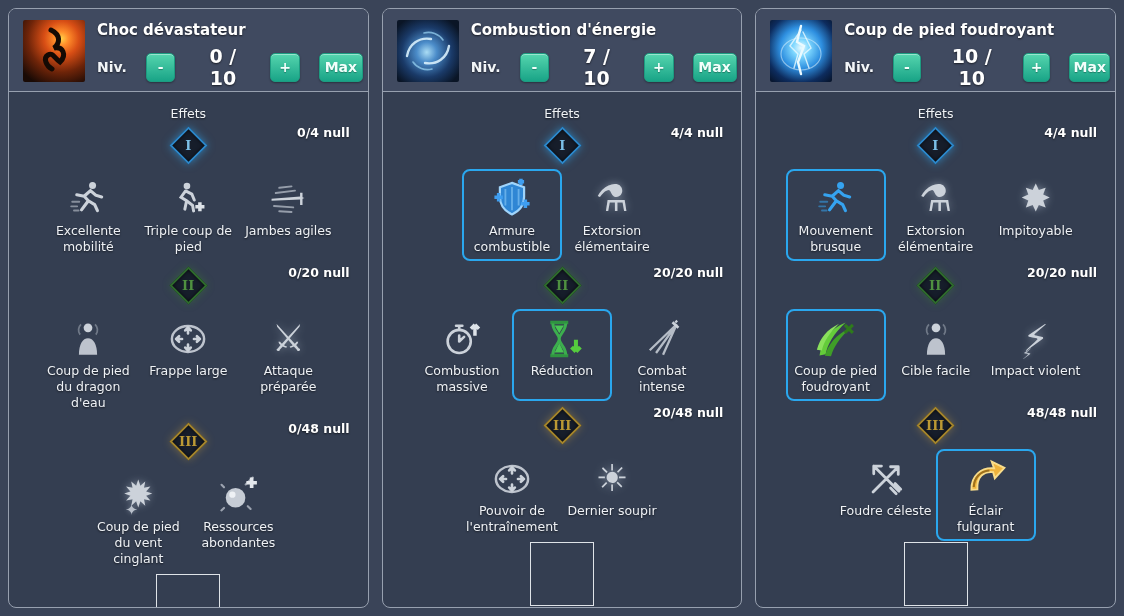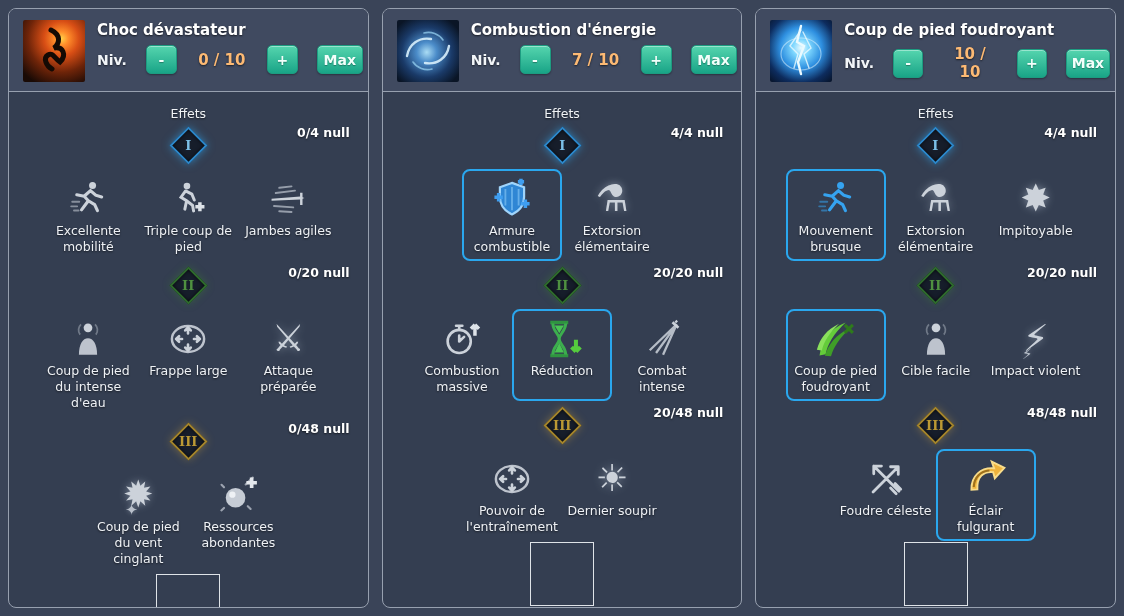--- a/index.html
+++ b/index.html
@@ -34,21 +34,21 @@
 
   .btn {
     background:linear-gradient(#55d5ae,#19a487);
     border:1px solid #1d9c81; border-radius:5px;
     box-shadow:inset 0 1px 0 rgba(255,255,255,.4), 0 1px 2px rgba(0,0,0,.35);
     color:#f2fffb; font-family:inherit; font-weight:bold; font-size:14px;
     cursor:pointer; text-shadow:0 1px 1px rgba(0,0,0,.3);
   }
   .btn-sq { width:31px; height:29px; }
   .btn-max { width:46px; height:29px; }
-  .level-value { font-size:15px; font-weight:bold; min-width:52px; text-align:center; color:#fdba74; text-shadow:0 1px 2px rgba(0,0,0,.6); }
+  .level-value { font-size:19px; font-weight:bold; min-width:52px; text-align:center; color:#ffffff; text-shadow:0 1px 2px rgba(0,0,0,.6); }
 
   .panel-body { flex:1; display:flex; flex-direction:column; padding:6px 14px 12px; position:relative; }
   .effects-title { text-align:center; font-size:12.5px; margin-top:8px; color:#f0f3f6; text-shadow:0 1px 2px rgba(0,0,0,.6); }
 
   .tier-row { position:relative; height:42px; display:flex; justify-content:center; align-items:center; margin:3px 0 1px; }
   .diamond {
     width:27px; height:27px; transform:rotate(45deg);
     background:#161d2a; border:2px solid var(--dc,#2c86c8);
     box-shadow:0 0 9px var(--dg,rgba(47,158,226,.6)), inset 0 0 4px rgba(0,0,0,.8);
     display:flex; align-items:center; justify-content:center;
@@ -148,21 +148,21 @@
           </div>
           <div class="skill-row">
             <div class="skill">
               <span class="skill-icon">
                 <svg width="42" height="42" viewBox="0 0 24 24">
                   <circle cx="12" cy="5.6" r="2.5" fill="#ccd2da"></circle>
                   <path d="M6.8 21c0-6 2.2-9.4 5.2-9.4s5.2 3.4 5.2 9.4" fill="#ccd2da" opacity=".9"></path>
                   <path d="M7.5 9.5C6 7.5 6.5 5 8 3.6M16.5 9.5C18 7.5 17.5 5 16 3.6" stroke="#9aa2ae" stroke-width="1" fill="none" opacity=".6"></path>
                 </svg>
               </span>
-              <span class="skill-label">Coup de pied du intense d'eau</span>
+              <span class="skill-label">Coup de pied du dragon d'eau</span>
             </div>
             <div class="skill">
               <span class="skill-icon">
                 <svg width="42" height="42" viewBox="0 0 24 24" fill="none" stroke="#ccd2da">
                   <ellipse cx="12" cy="12" rx="9.2" ry="7.4" stroke-width="1.4" opacity=".9"></ellipse>
                   <path d="M12 8.8V5.4m0 0-1.6 1.7M12 5.4l1.6 1.7M12 15.2v3.4m0 0-1.6-1.7m1.6 1.7 1.6-1.7M8.6 12H5.2m0 0 1.7-1.6M5.2 12l1.7 1.6M15.4 12h3.4m0 0-1.7-1.6m1.7 1.6-1.7 1.6" stroke-width="1.5" stroke-linecap="round"></path>
                 </svg>
               </span>
               <span class="skill-label">Frappe large</span>
             </div>

